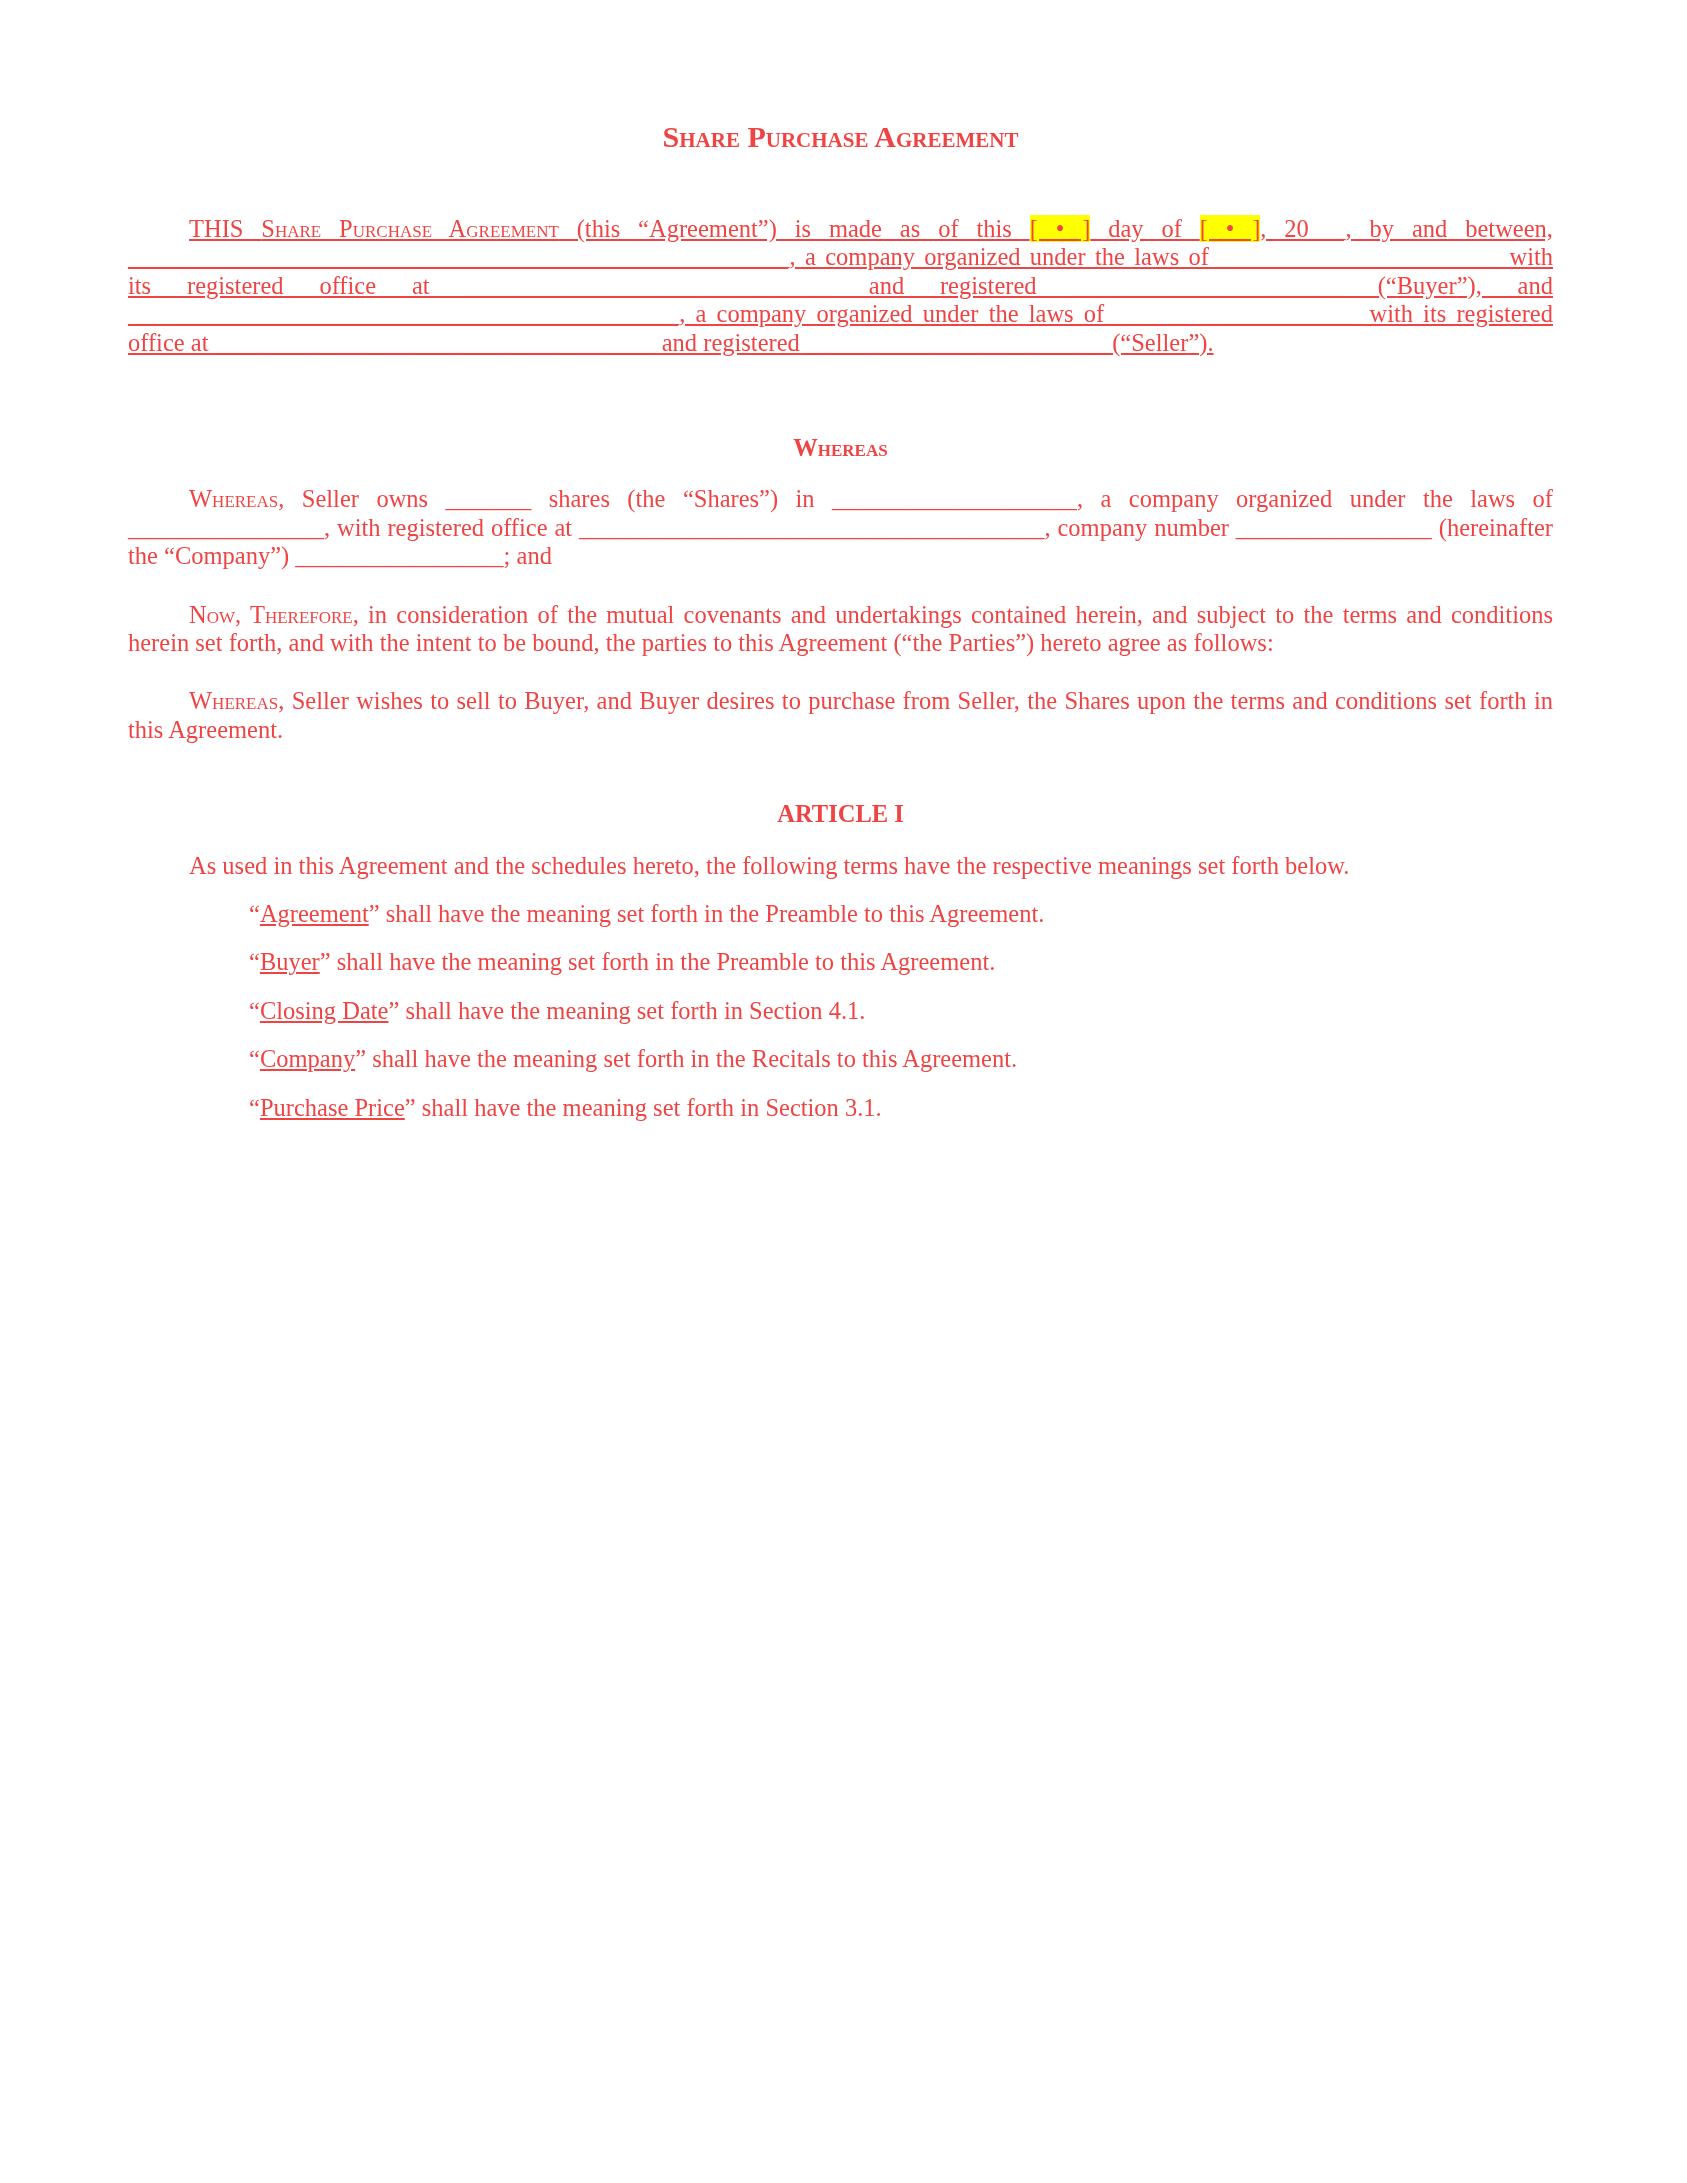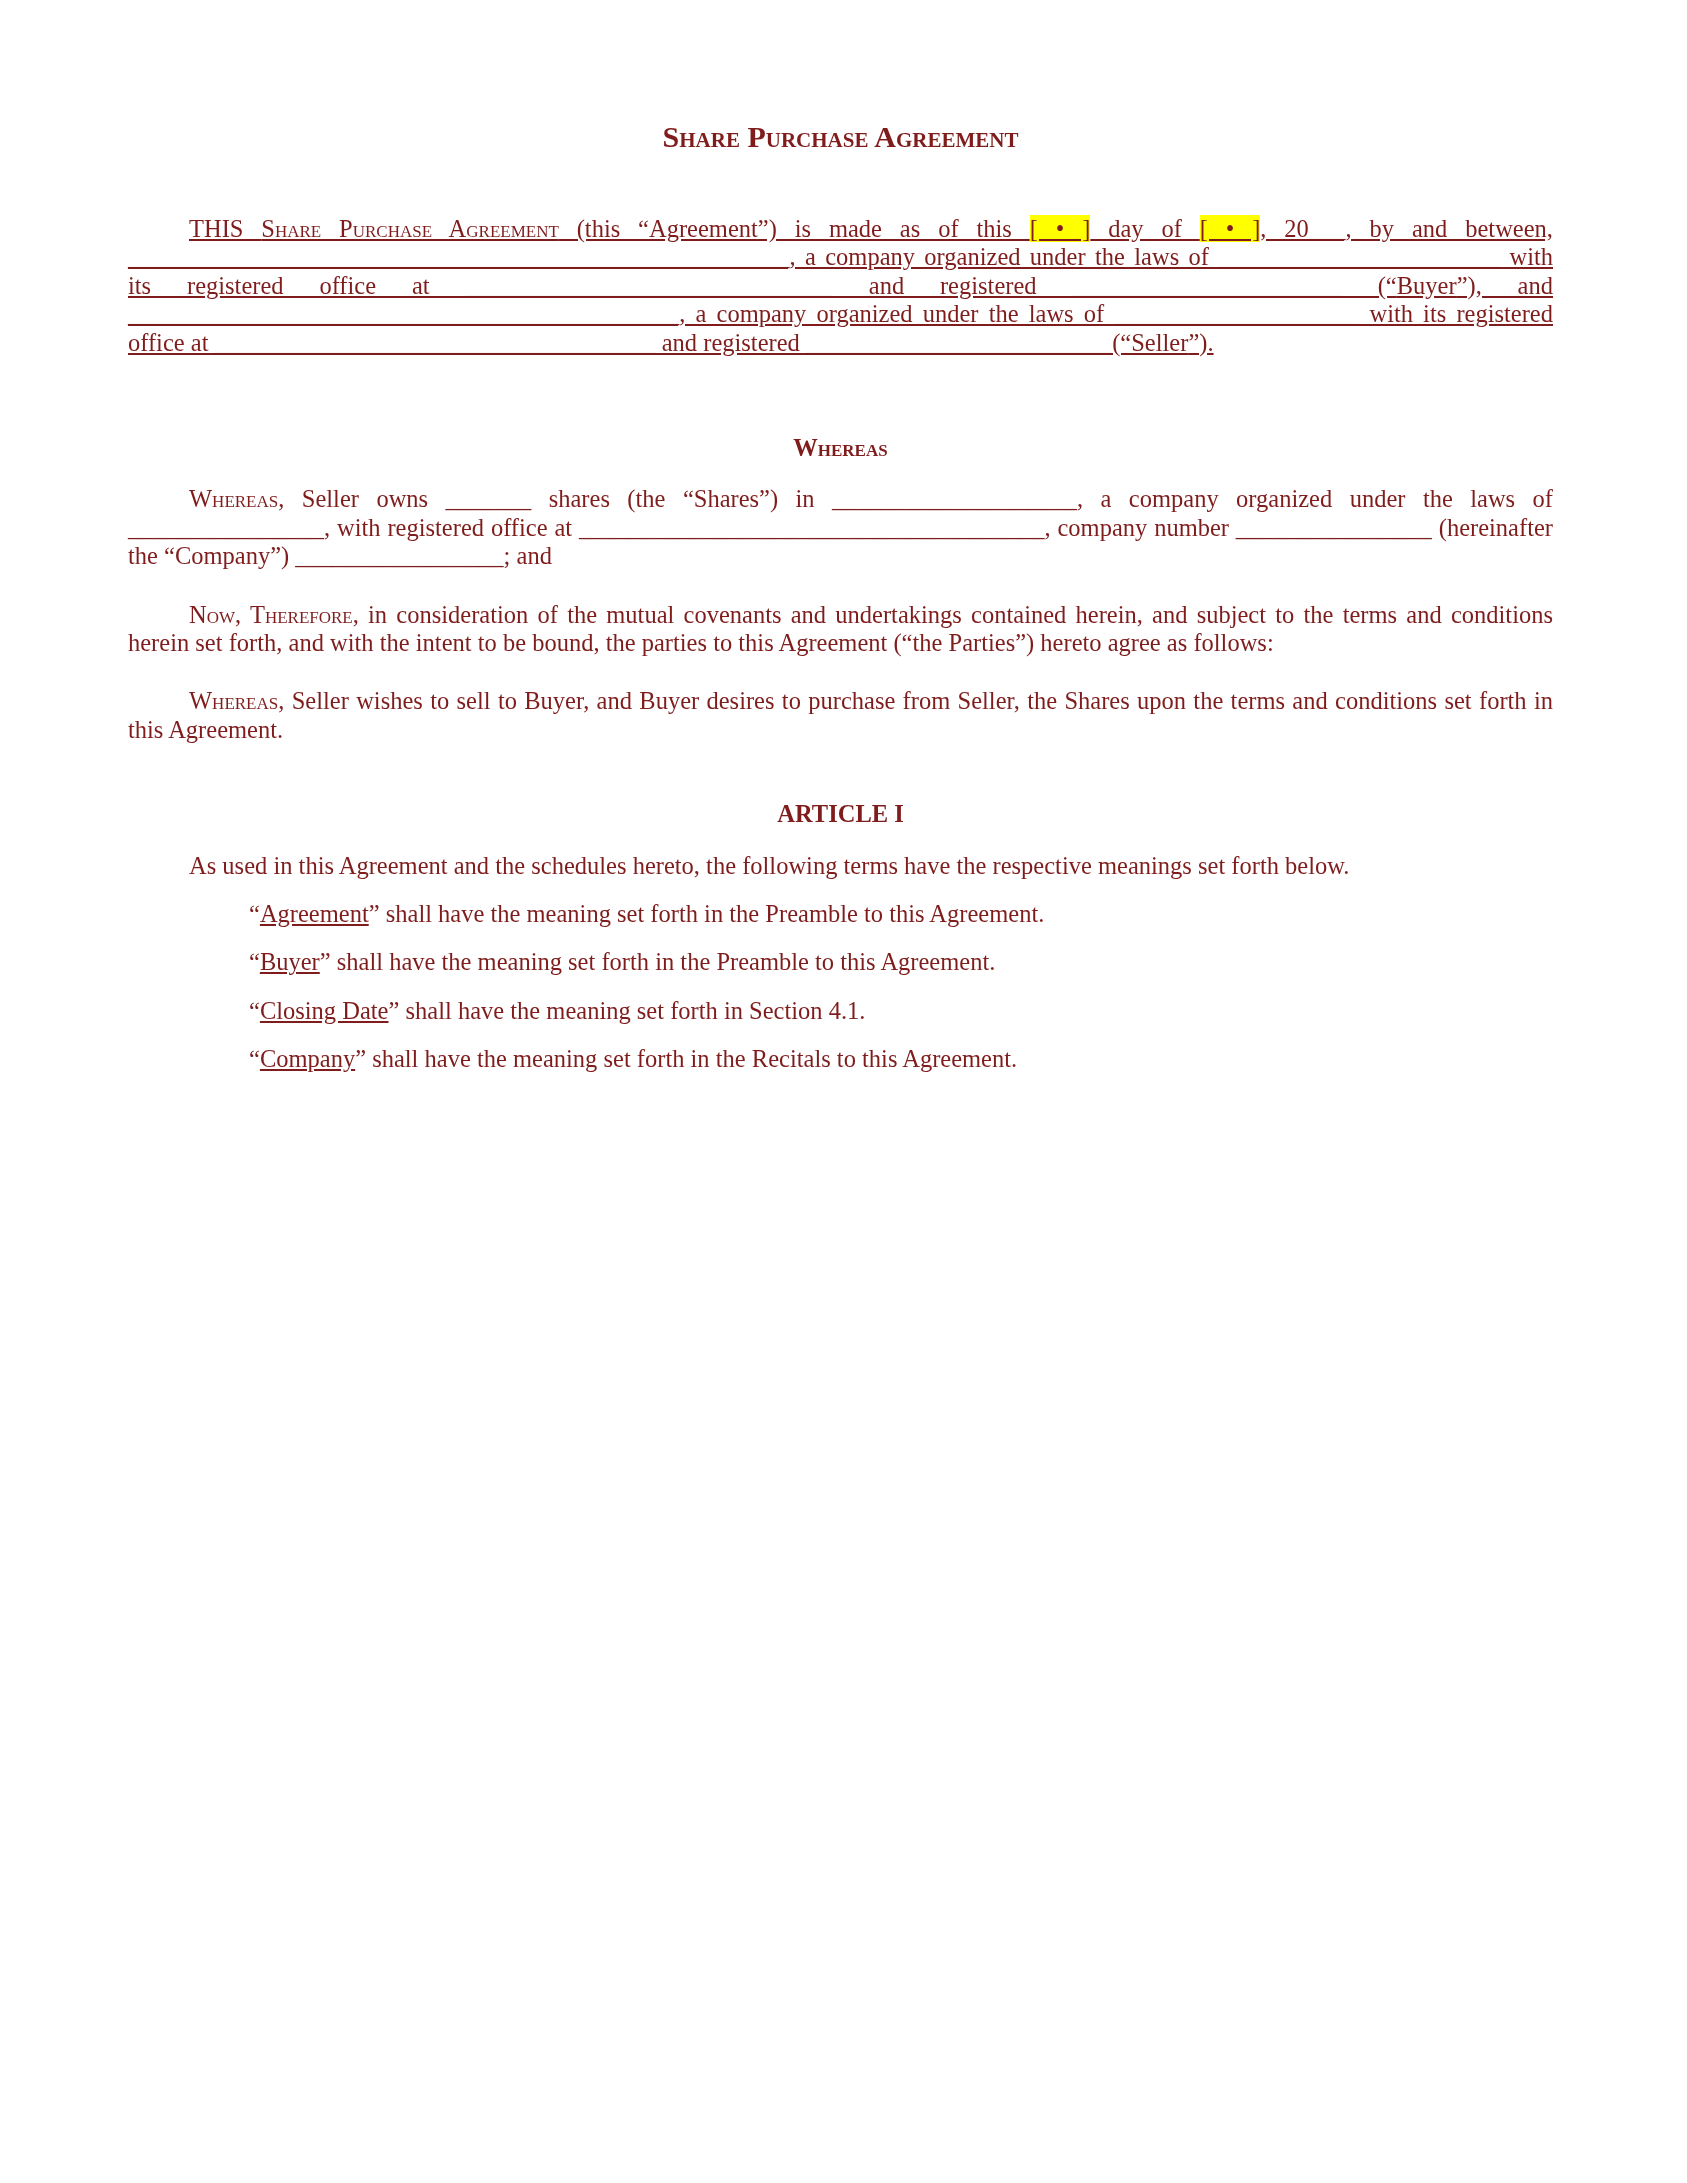--- a/index.html
+++ b/index.html
@@ -7,21 +7,21 @@
     padding: 0;
     background: #ffffff;
   }
   .page {
     position: relative;
     width: 1617px;
     height: 2184px;
     box-sizing: border-box;
     padding: 115px 64px 0 128px;
     background: #ffffff;
-    color: #7f1d1d;
+    color: #ef4444;
     font-family: "Liberation Serif", "DejaVu Serif", serif;
     font-size: 24.5px;
     line-height: 1.16;
   }
   .title {
     margin: 5.2px 0 0 0;
     text-align: center;
     font-size: 30px;
     font-weight: bold;
     font-variant: small-caps;
@@ -82,15 +82,16 @@
 
   <p class="def"><span>“</span><span class="u">Agreement</span><span>” shall have the meaning set forth in the Preamble to this Agreement.</span></p>
 
   <p class="def"><span>“</span><span class="u">Buyer</span><span>” shall have the meaning set forth in the Preamble to this Agreement.</span></p>
 
 
   <p class="def"><span>“</span><span class="u">Closing Date</span><span>” shall have the meaning set forth in Section 4.1.</span></p>
 
   <p class="def"><span>“</span><span class="u">Company</span><span>” shall have the meaning set forth in the Recitals to this Agreement.</span></p>
 
+  <p class="def"><span>“</span><span class="u">Purchase Price</span><span>” shall have the meaning set forth in Section 3.1.</span></p>
 
 </div>
 
 
 </body></html>

